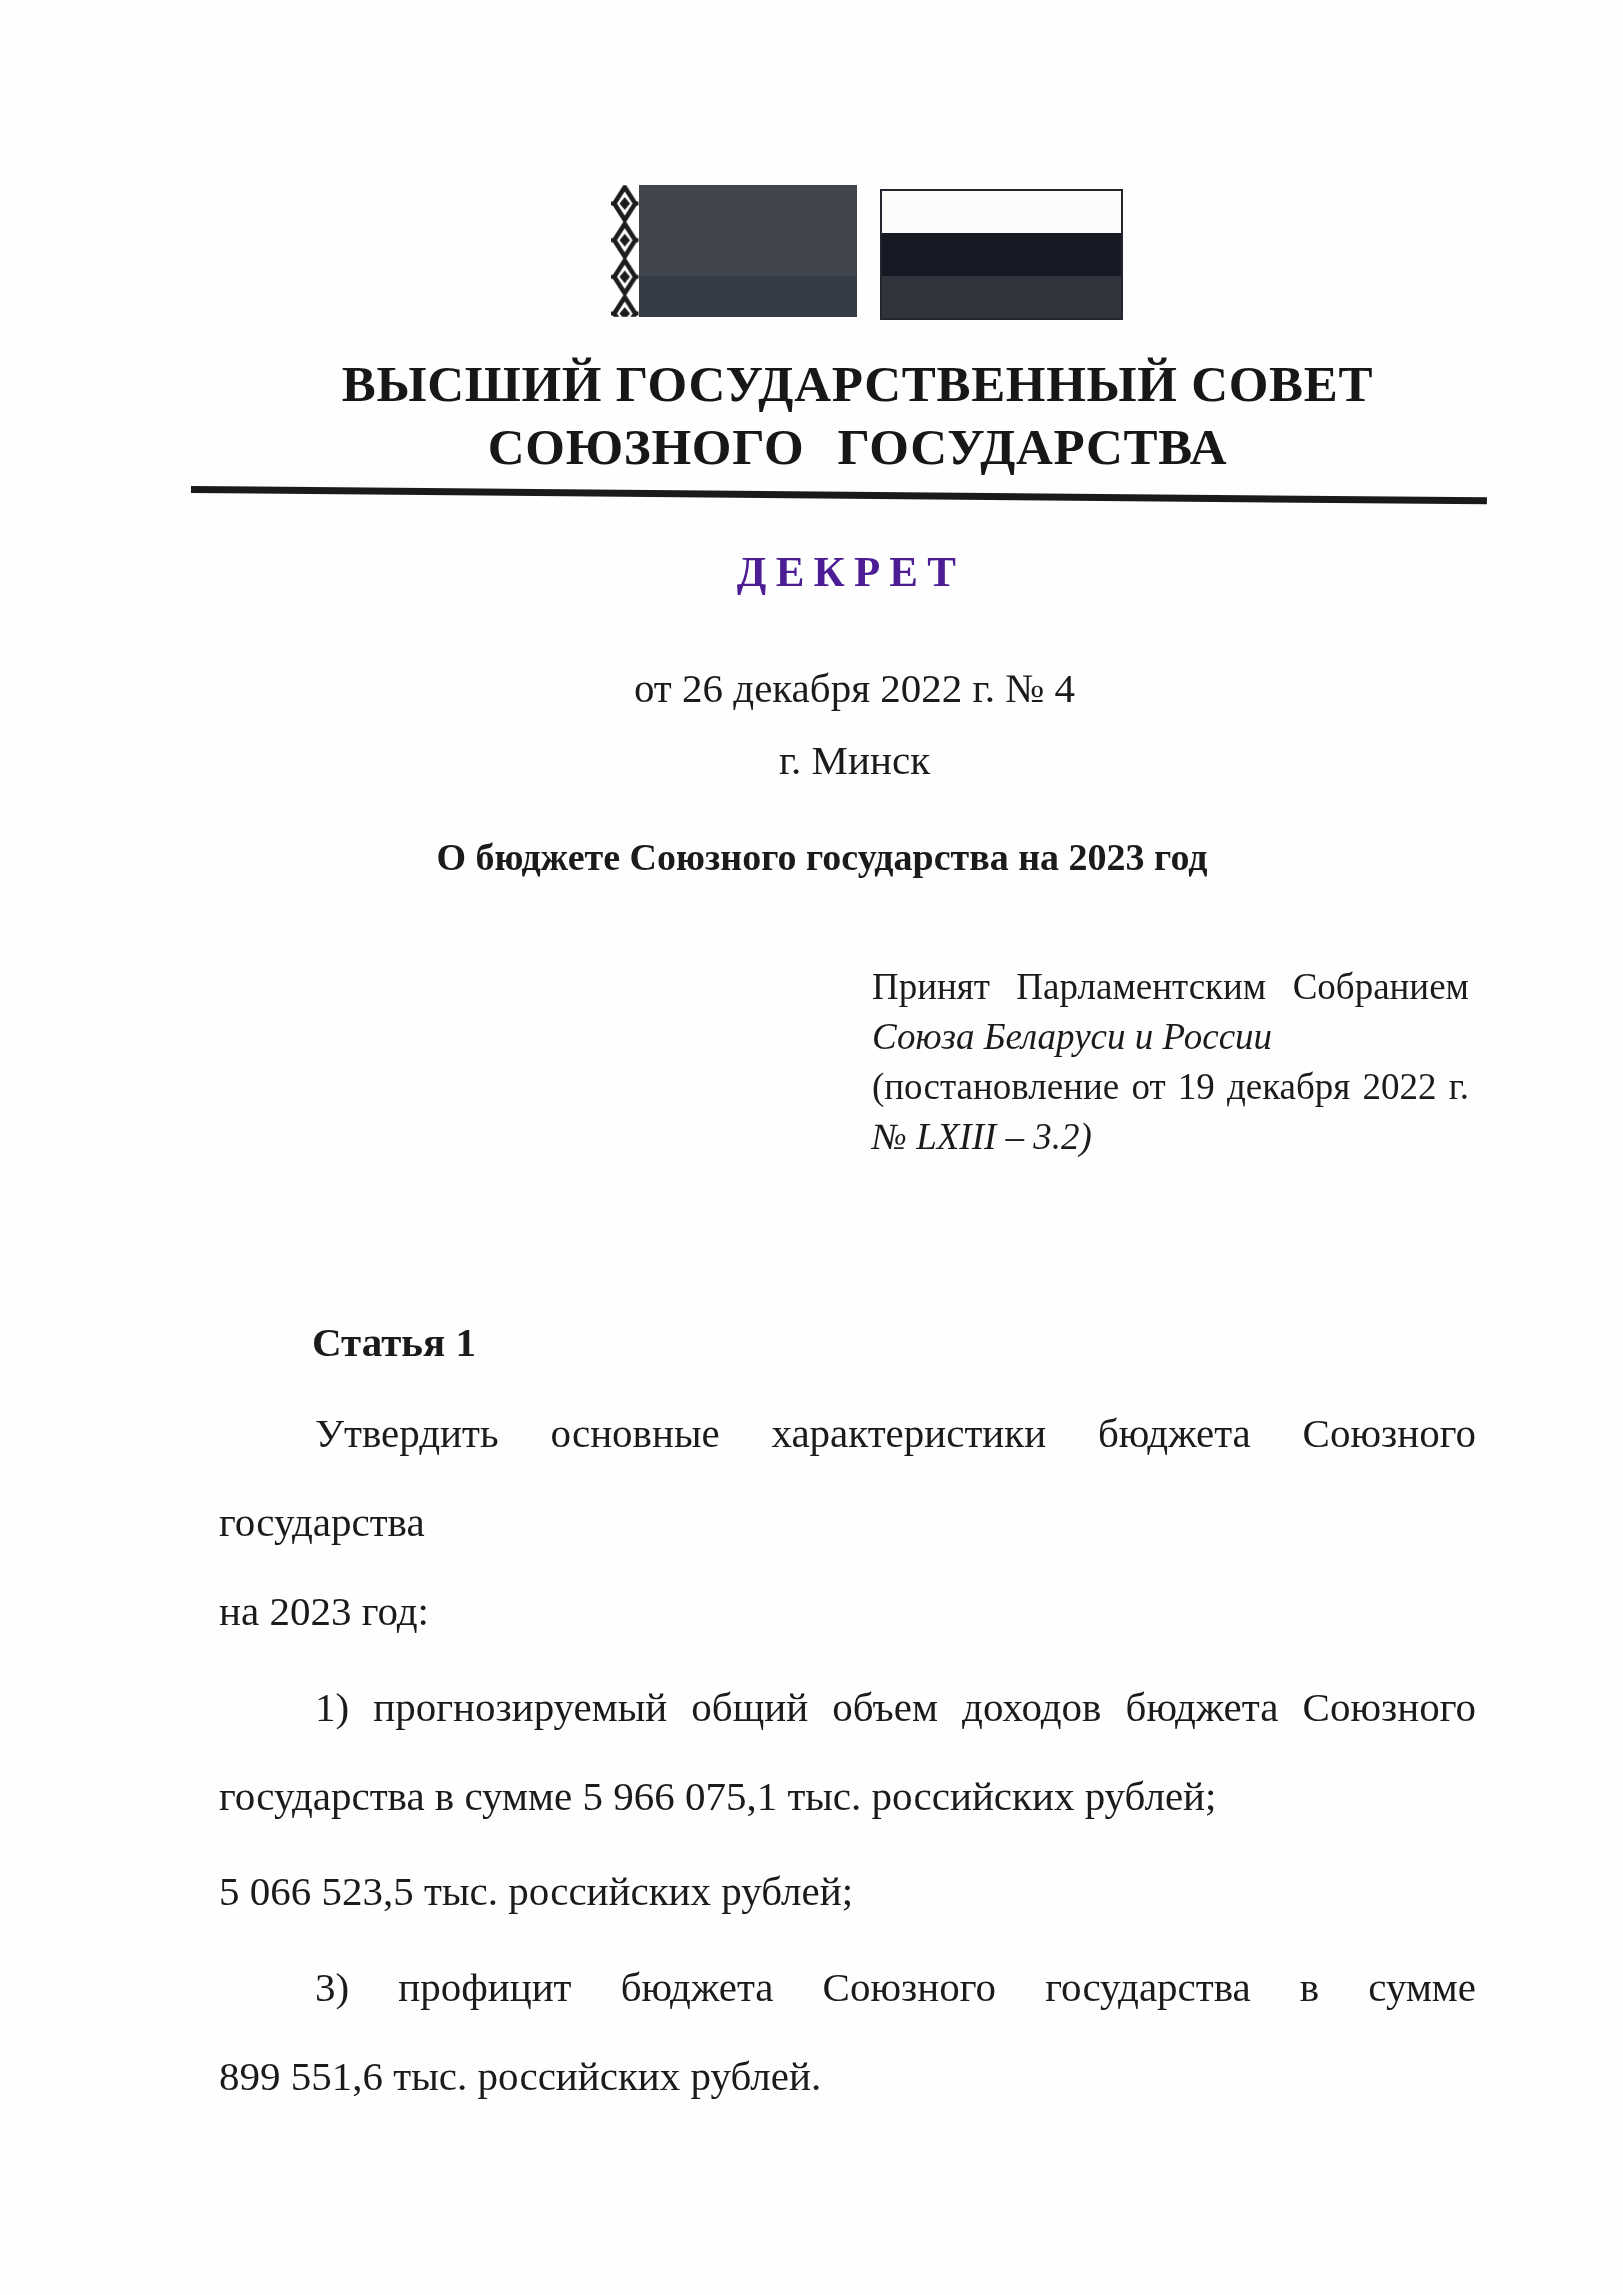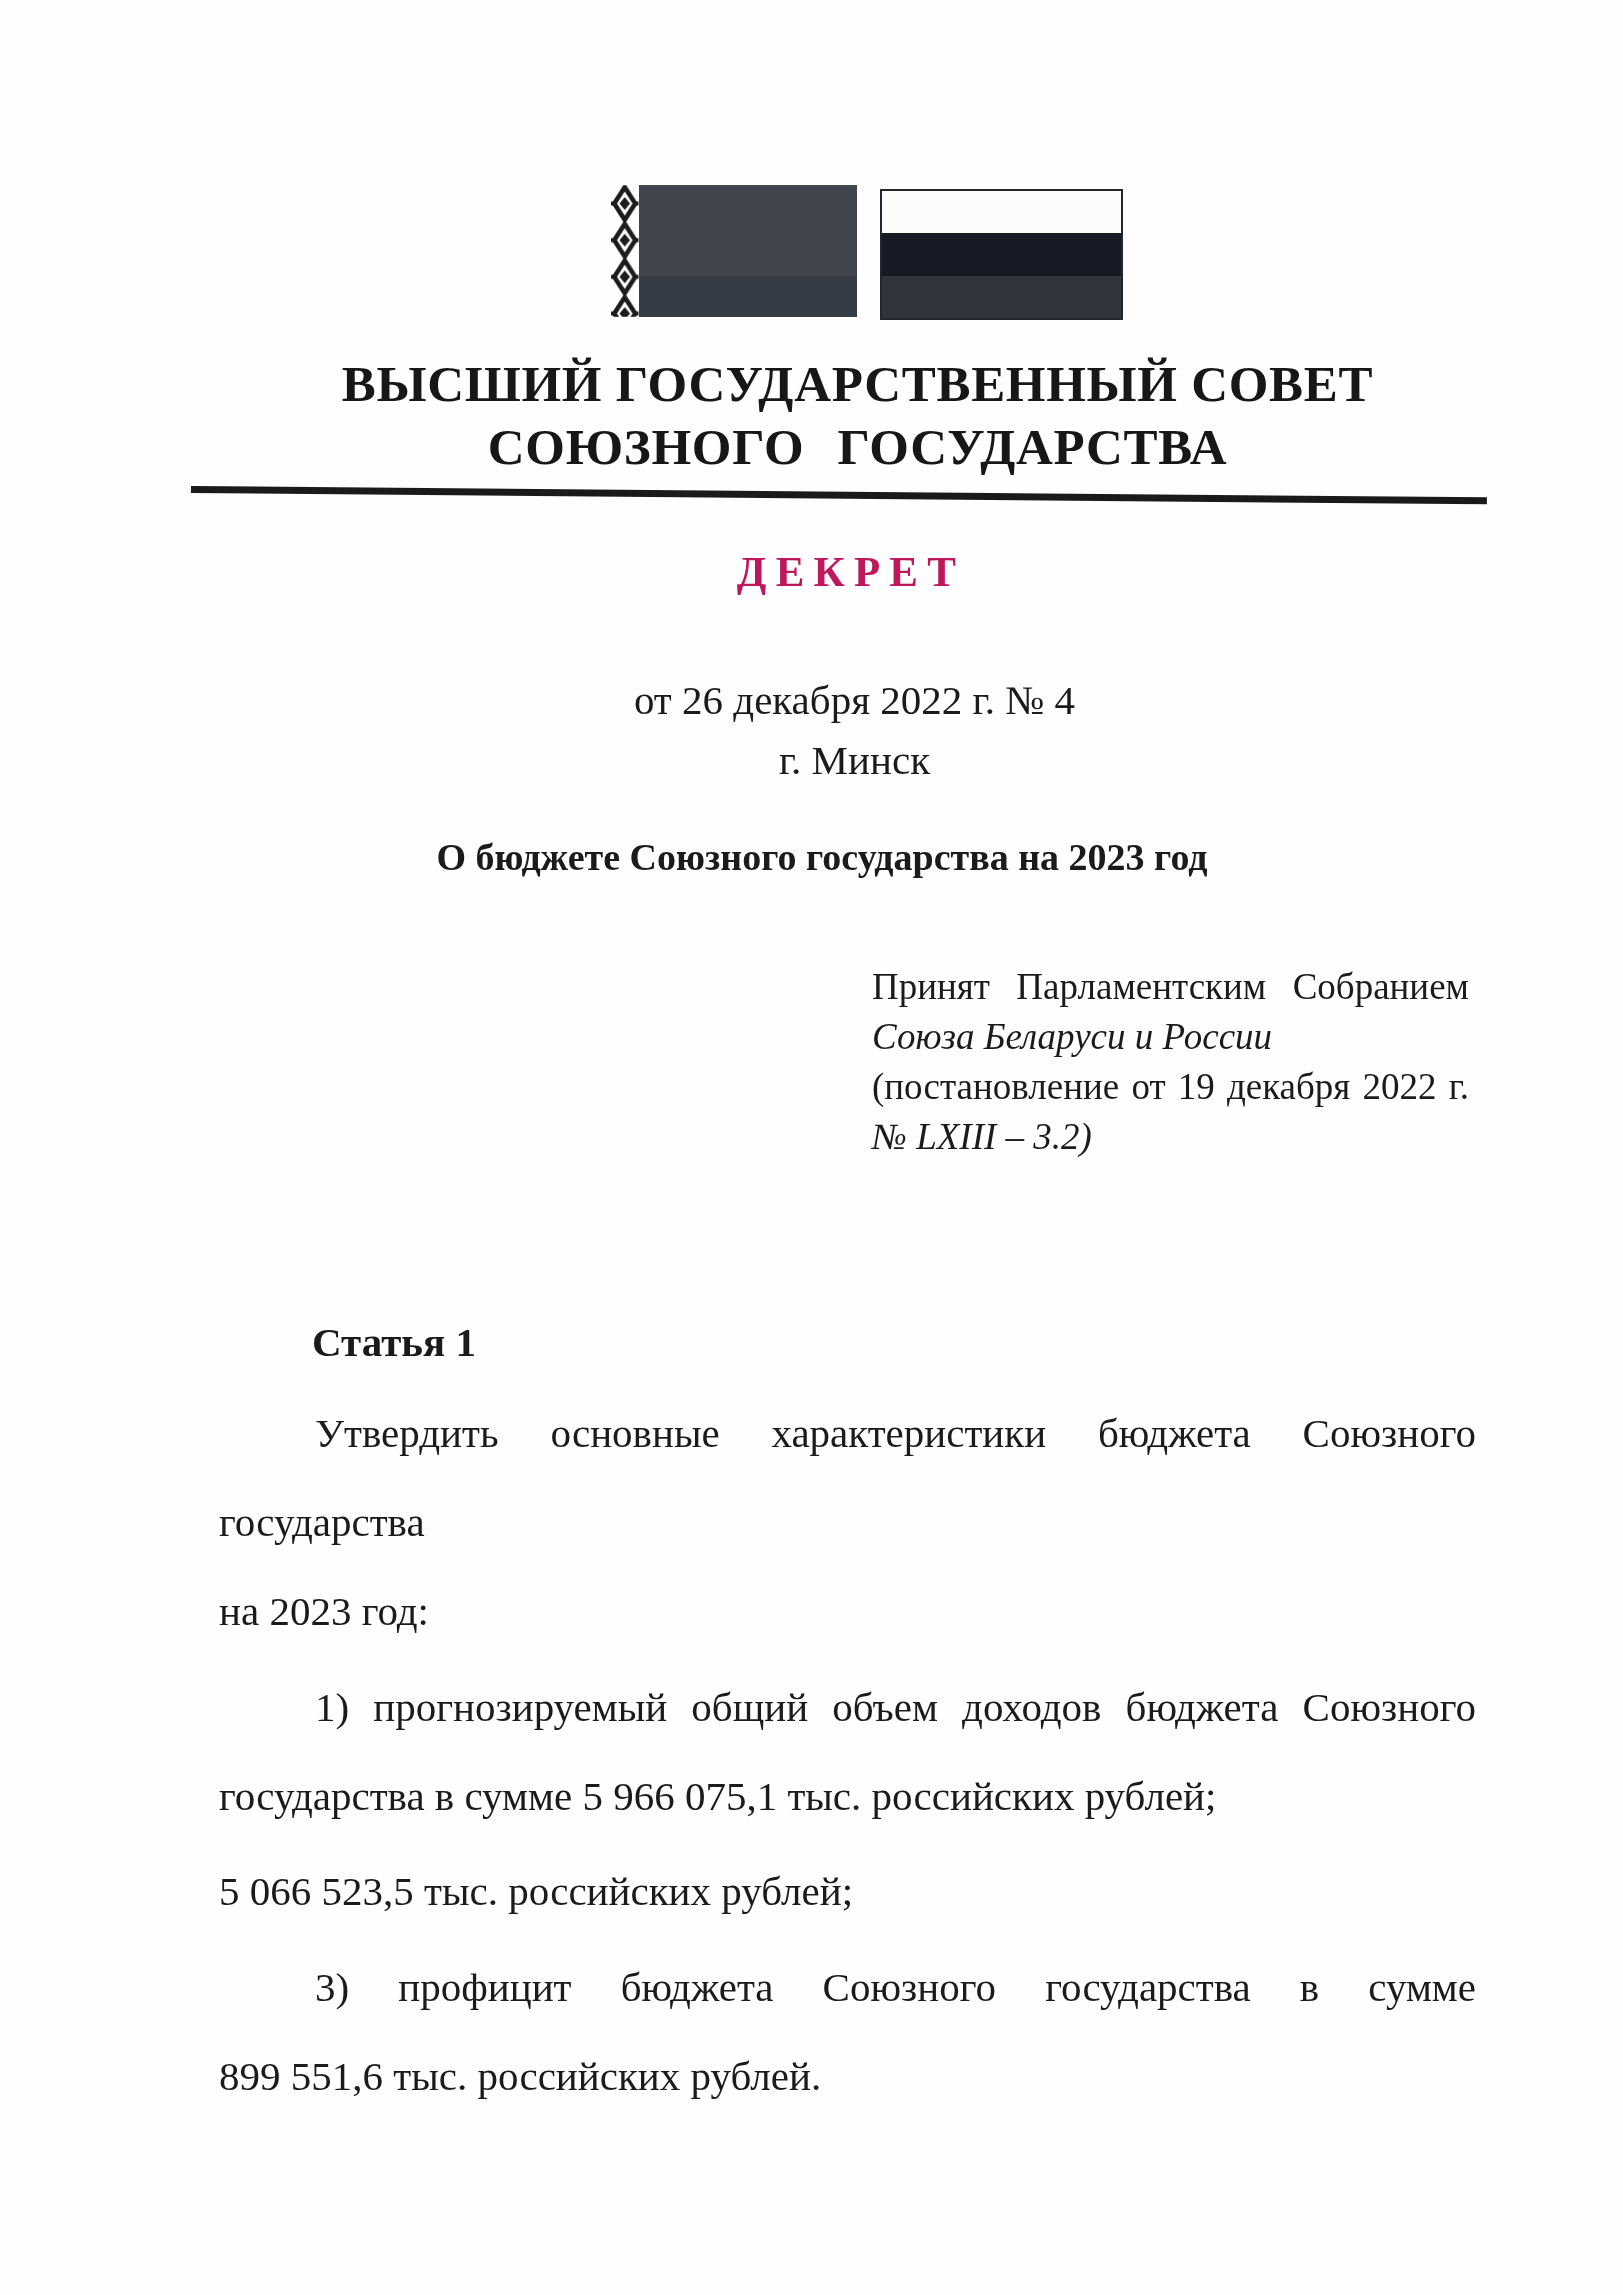--- a/index.html
+++ b/index.html
@@ -39,28 +39,28 @@
   .org-name .l2 { word-spacing: 19.6px; }
 
   .header-rule {
     position: absolute; left: 191px; top: 486px; width: 1296px; height: 7.2px;
     background: #1a1a1a; transform: rotate(0.5deg); transform-origin: 0 0;
   }
 
   .doc-type {
     position: absolute; left: 262px; top: 547px; width: 1178px;
     text-align: center; font-weight: bold;
-    font-size: 43px; letter-spacing: 9.2px; color: #be185d;
+    font-size: 43px; letter-spacing: 9.2px; color: #4c1d95;
   }
 
   .date-line, .place-line {
     position: absolute; left: 262px; width: 1185px;
     text-align: center; font-size: 41px;
   }
-  .date-line { top: 664px; margin-top: 12px; }
+  .date-line { top: 664px; }
   .place-line { top: 736px; }
 
   .subject-line {
     position: absolute; left: 223px; top: 835px; width: 1198px;
     text-align: center; font-weight: bold; font-size: 38px;
   }
 
   
   .adoption {
     position: absolute; left: 872px; top: 962px; width: 597px;

